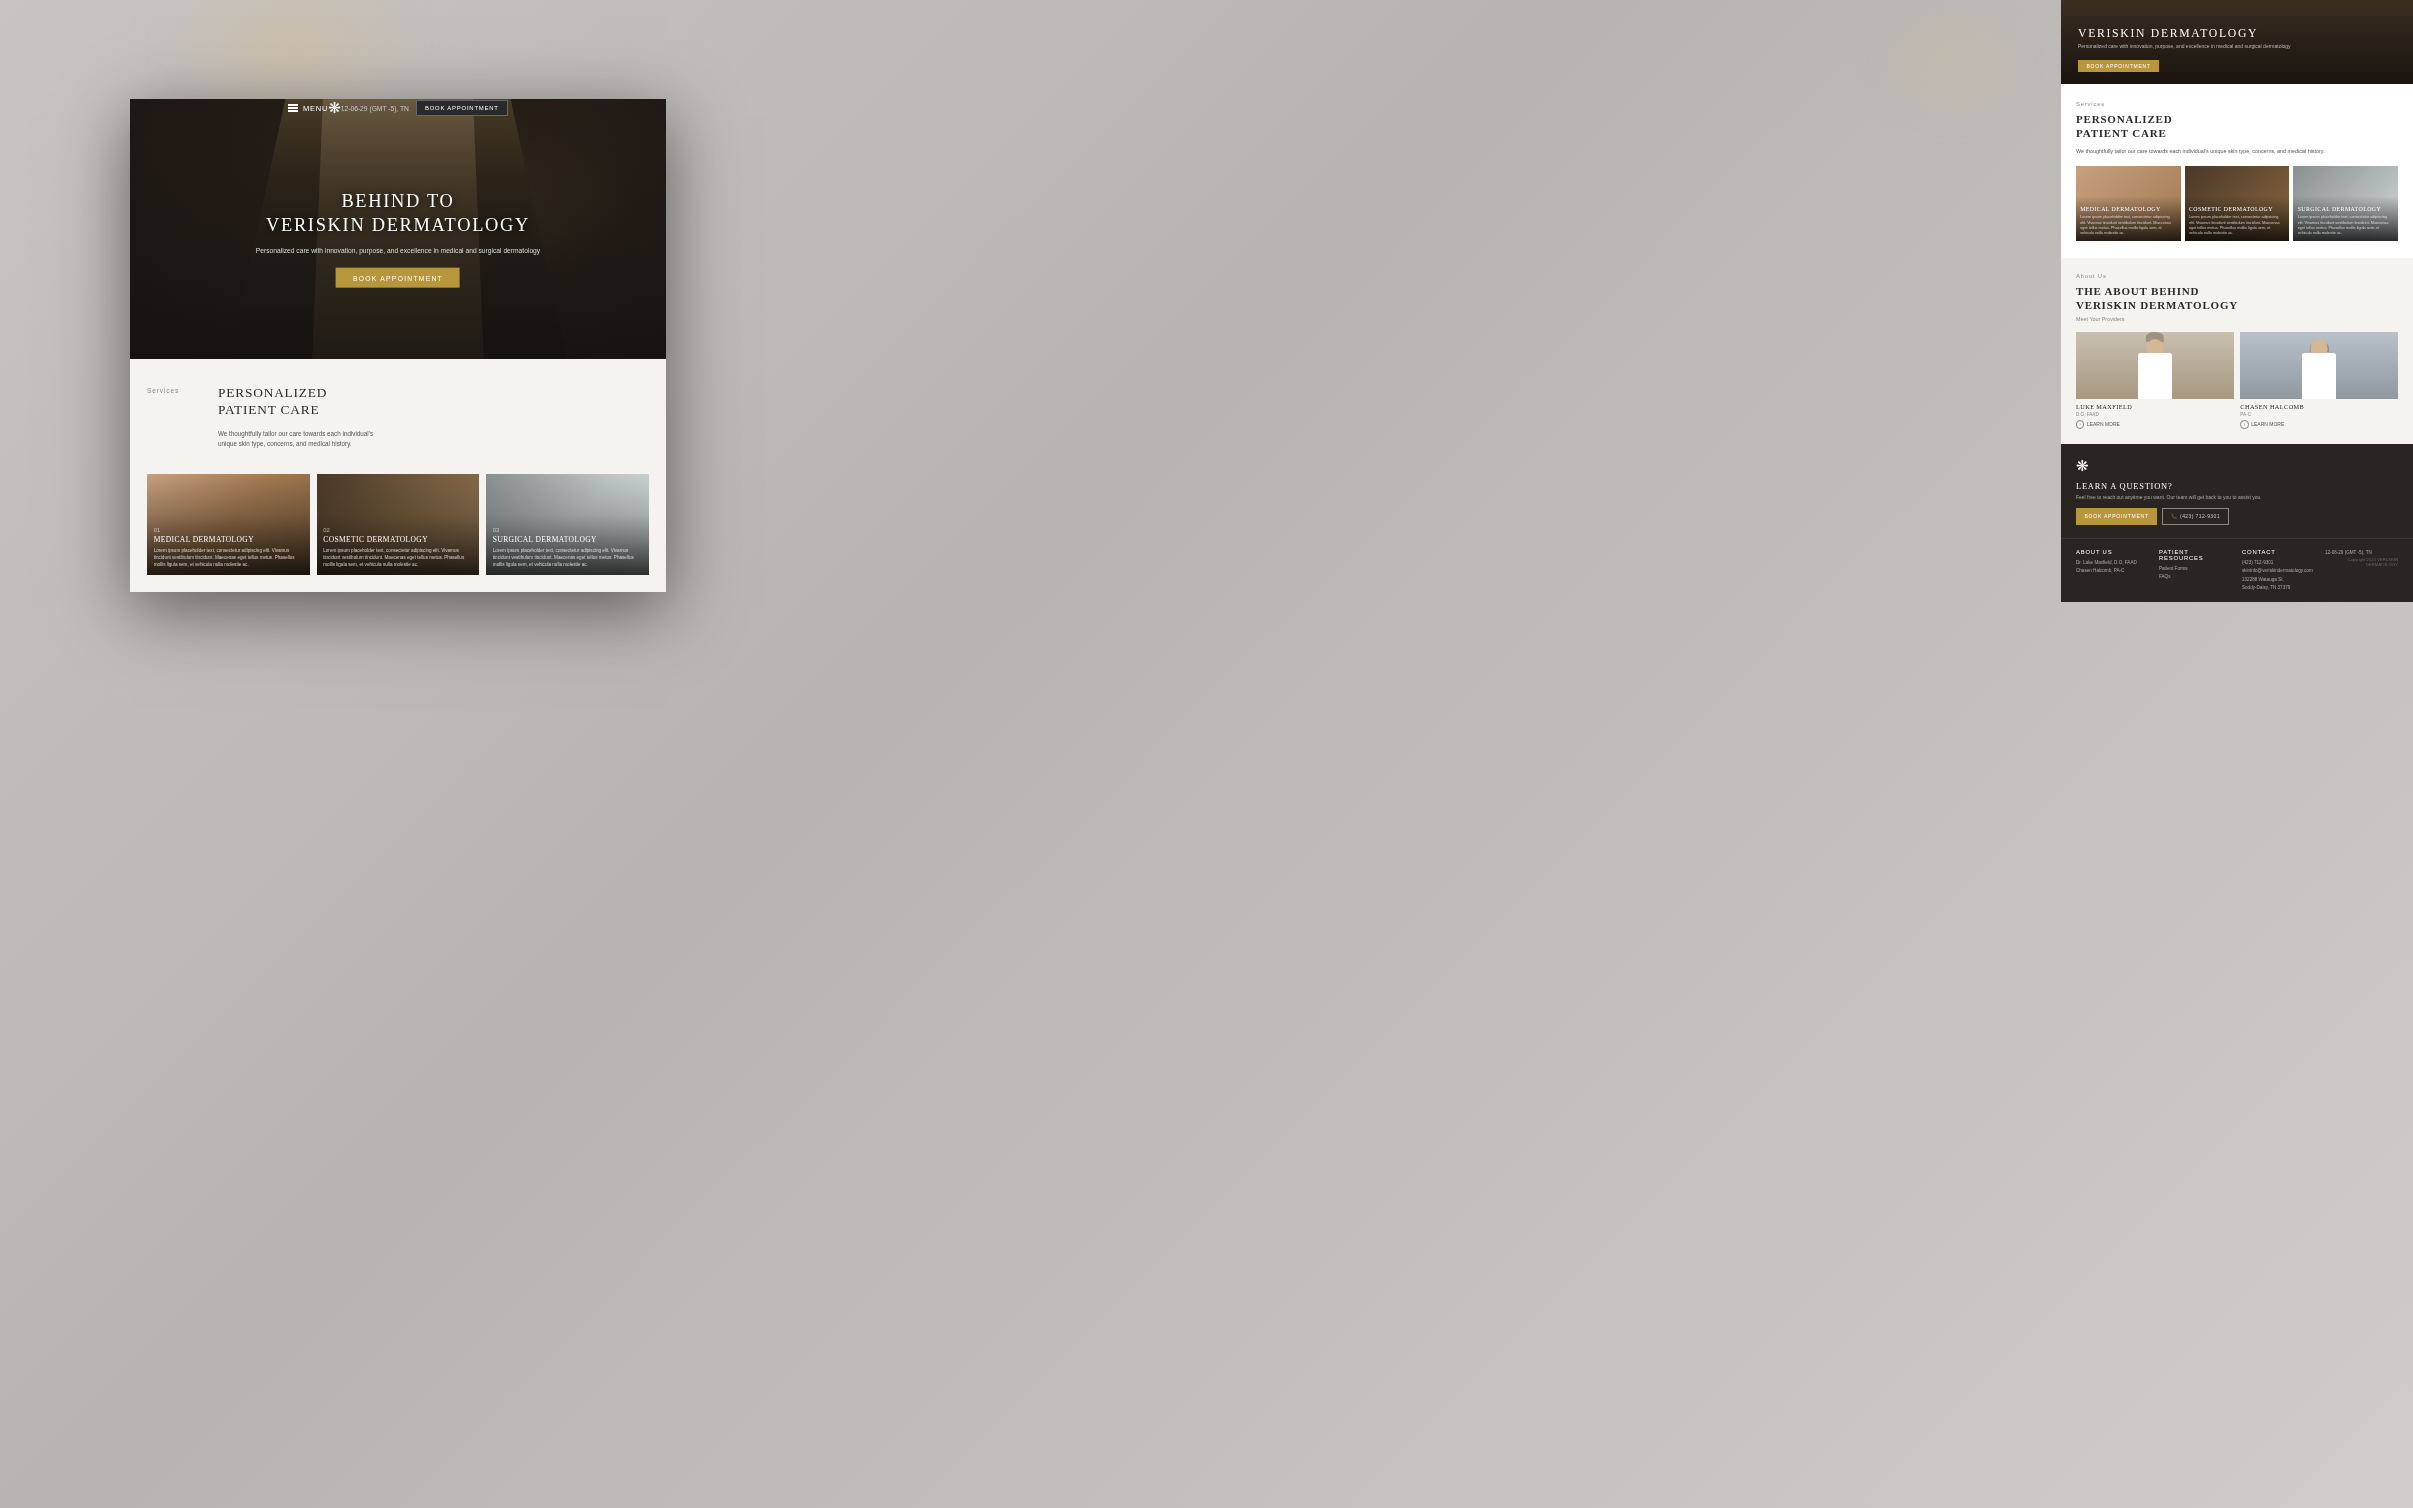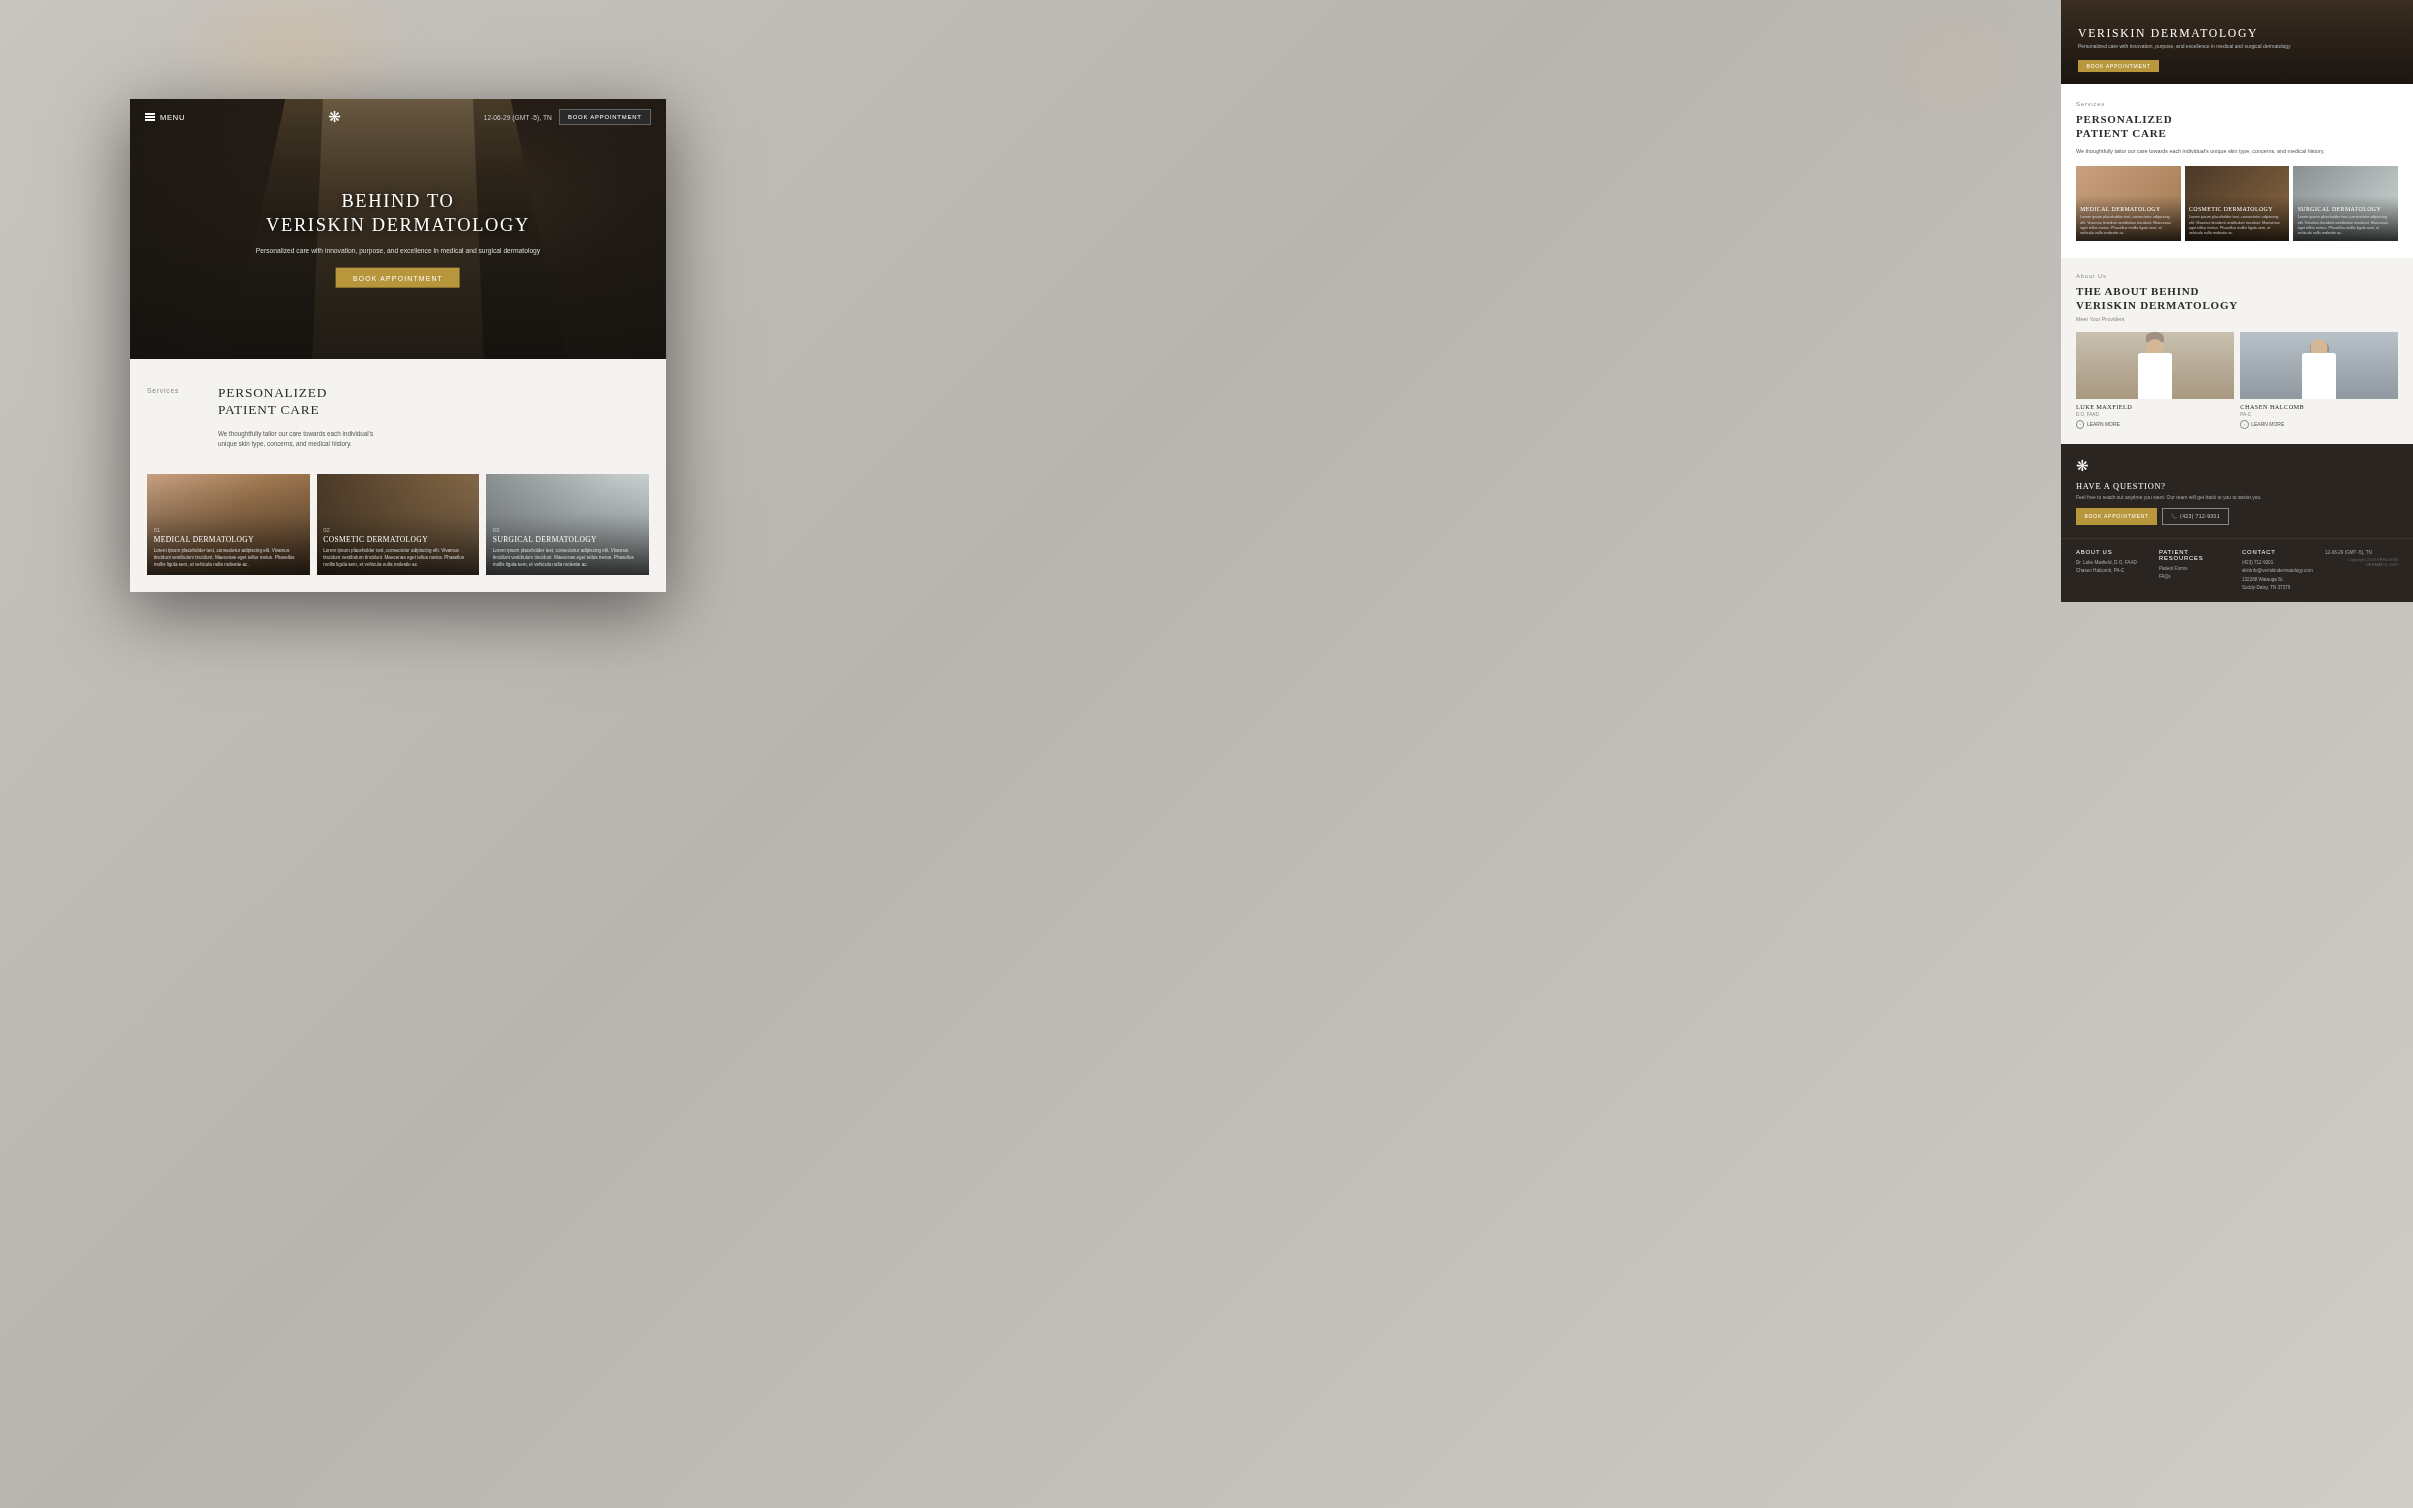--- a/index.html
+++ b/index.html
@@ -64,22 +64,22 @@
       background: linear-gradient(to bottom, #8a7555 0%, #5a4830 40%, #3a3020 100%);
       clip-path: polygon(15% 0%, 85% 0%, 90% 100%, 10% 100%);
     }
 
     
     .nav {
       position: relative;
       z-index: 20;
       display: flex;
       align-items: center;
-      justify-content: space-between;
-      padding: 9px 15px;
+      justify-content: center;
+      padding: 0 15px;
     }
     .nav-menu {
       display: flex;
       align-items: center;
       gap: 5px;
       color: #fff;
       font-size: 7.5px;
       letter-spacing: 0.8px;
       font-family: Arial, sans-serif;
     }
@@ -735,21 +735,21 @@
         <div class="right-doctor-learn">
           <span class="circle-icon">›</span>
           <span>LEARN MORE</span>
         </div>
       </div>
     </div>
   </div>
 
   <div class="right-footer-cta">
     <div class="right-footer-logo lotus-icon">❋</div>
-    <div class="right-footer-heading">HAVE A QUESTION?</div>
+    <div class="right-footer-heading">LEARN A QUESTION?</div>
     <div class="right-footer-sub">Feel free to reach out anytime you want. Our team will get back to you to assist you.</div>
     <div class="right-footer-btns">
       <button class="right-footer-book-btn">BOOK APPOINTMENT</button>
       <button class="right-footer-phone-btn">
         <span>📞 </span><span>(423) 712-9301</span>
       </button>
     </div>
   </div>
 
   <div class="right-footer-info">

